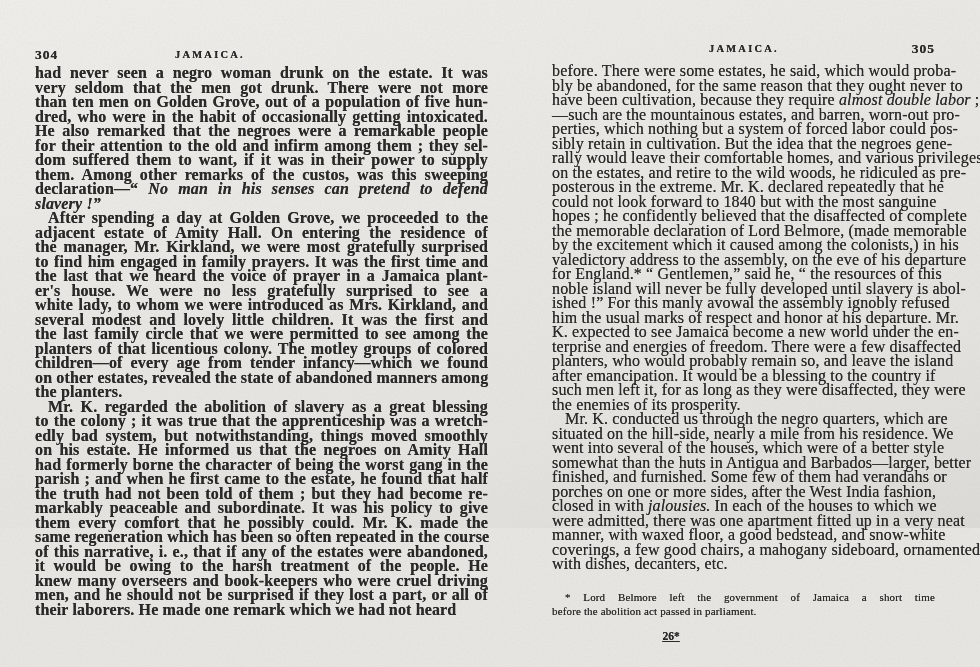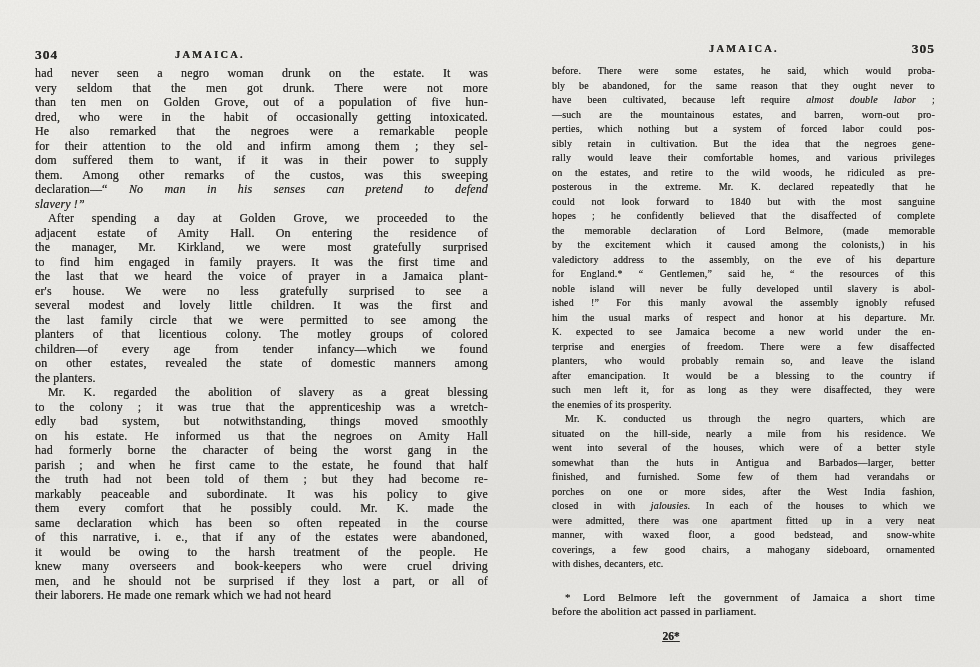--- a/index.html
+++ b/index.html
@@ -32,22 +32,22 @@
   .pnum-left  { left: 0; }
   .pnum-right { right: 0; }
   .running {
     position: absolute; top: 2px;
     font-size: 10.5px; font-weight: bold; letter-spacing: 2.2px;
     text-shadow: 0 0 0.5px #2a2926;
   }
   .running-left  { left: 140px; }
   .running-right { left: 157px; }
   .pagebody { position: absolute; left: 0; }
-  .pagebody-left  { top: 19px; width: 453px; font-size: 12px; }
-  .pagebody-right { top: 23px; width: 383px; font-size: 10px; font-family: Liberation Serif, serif; }
+  .pagebody-left  { top: 19px; width: 453px; font-size: 16px; font-weight: bold; }
+  .pagebody-right { top: 23px; width: 383px; font-size: 16px; font-family: Liberation Serif, serif; }
   .para { margin: 0; }
   .line {
     line-height: 14.5px;
     height: 14.5px;
     text-align: justify;
     text-align-last: justify;
     white-space: nowrap;
     letter-spacing: 0.15px;
     text-shadow: 0 0 0.55px rgba(30,28,25,0.85);
   }
@@ -90,57 +90,58 @@
           <div class="line"><span>declaration—“ </span><span class="it">No man in his senses can pretend to defend</span></div>
           <div class="line last"><span class="it">slavery !”</span></div>
         </div>
         <div class="para indent">
           <div class="line"><span>After spending a day at Golden Grove, we proceeded to the</span></div>
           <div class="line"><span>adjacent estate of Amity Hall. On entering the residence of</span></div>
           <div class="line"><span>the manager, Mr. Kirkland, we were most gratefully surprised</span></div>
           <div class="line"><span>to find him engaged in family prayers. It was the first time and</span></div>
           <div class="line"><span>the last that we heard the voice of prayer in a Jamaica plant-</span></div>
           <div class="line"><span>er's house. We were no less gratefully surprised to see a</span></div>
+          <div class="line"><span>white lady, to whom we were introduced as Mrs. Kirkland, and</span></div>
           <div class="line"><span>several modest and lovely little children. It was the first and</span></div>
           <div class="line"><span>the last family circle that we were permitted to see among the</span></div>
           <div class="line"><span>planters of that licentious colony. The motley groups of colored</span></div>
           <div class="line"><span>children—of every age from tender infancy—which we found</span></div>
-          <div class="line"><span>on other estates, revealed the state of domestic manners among</span></div>
+          <div class="line"><span>on other estates, revealed the state of abandoned manners among</span></div>
           <div class="line last"><span>the planters.</span></div>
         </div>
         <div class="para indent">
           <div class="line"><span>Mr. K. regarded the abolition of slavery as a great blessing</span></div>
           <div class="line"><span>to the colony ; it was true that the apprenticeship was a wretch-</span></div>
           <div class="line"><span>edly bad system, but notwithstanding, things moved smoothly</span></div>
           <div class="line"><span>on his estate. He informed us that the negroes on Amity Hall</span></div>
           <div class="line"><span>had formerly borne the character of being the worst gang in the</span></div>
           <div class="line"><span>parish ; and when he first came to the estate, he found that half</span></div>
           <div class="line"><span>the truth had not been told of them ; but they had become re-</span></div>
           <div class="line"><span>markably peaceable and subordinate. It was his policy to give</span></div>
           <div class="line"><span>them every comfort that he possibly could. Mr. K. made the</span></div>
-          <div class="line"><span>same declaration which has been so often repeated in the course</span></div>
+          <div class="line"><span>same regeneration which has been so often repeated in the course</span></div>
           <div class="line"><span>of this narrative, i. e., that if any of the estates were abandoned,</span></div>
           <div class="line"><span>it would be owing to the harsh treatment of the people. He</span></div>
           <div class="line"><span>knew many overseers and book-keepers who were cruel driving</span></div>
           <div class="line"><span>men, and he should not be surprised if they lost a part, or all of</span></div>
           <div class="line last"><span>their laborers. He made one remark which we had not heard</span></div>
         </div>
       </div>
   </div>
 
   <div class="page page-right">
     <div class="pagehead">
       <span class="running running-right">JAMAICA.</span>
       <span class="pnum pnum-right">305</span>
     </div>
     <div class="pagebody pagebody-right" id="right-body">
         <div class="para">
           <div class="line"><span>before. There were some estates, he said, which would proba-</span></div>
           <div class="line"><span>bly be abandoned, for the same reason that they ought never to</span></div>
-          <div class="line"><span>have been cultivated, because left require </span><span class="it">almost double labor</span><span> ;</span></div>
+          <div class="line"><span>have been cultivation, because they require </span><span class="it">almost double labor</span><span> ;</span></div>
           <div class="line"><span>—such are the mountainous estates, and barren, worn-out pro-</span></div>
           <div class="line"><span>perties, which nothing but a system of forced labor could pos-</span></div>
           <div class="line"><span>sibly retain in cultivation. But the idea that the negroes gene-</span></div>
           <div class="line"><span>rally would leave their comfortable homes, and various privileges</span></div>
           <div class="line"><span>on the estates, and retire to the wild woods, he ridiculed as pre-</span></div>
           <div class="line"><span>posterous in the extreme. Mr. K. declared repeatedly that he</span></div>
           <div class="line"><span>could not look forward to 1840 but with the most sanguine</span></div>
           <div class="line"><span>hopes ; he confidently believed that the disaffected of complete</span></div>
           <div class="line"><span>the memorable declaration of Lord Belmore, (made memorable</span></div>
           <div class="line"><span>by the excitement which it caused among the colonists,) in his</span></div>

